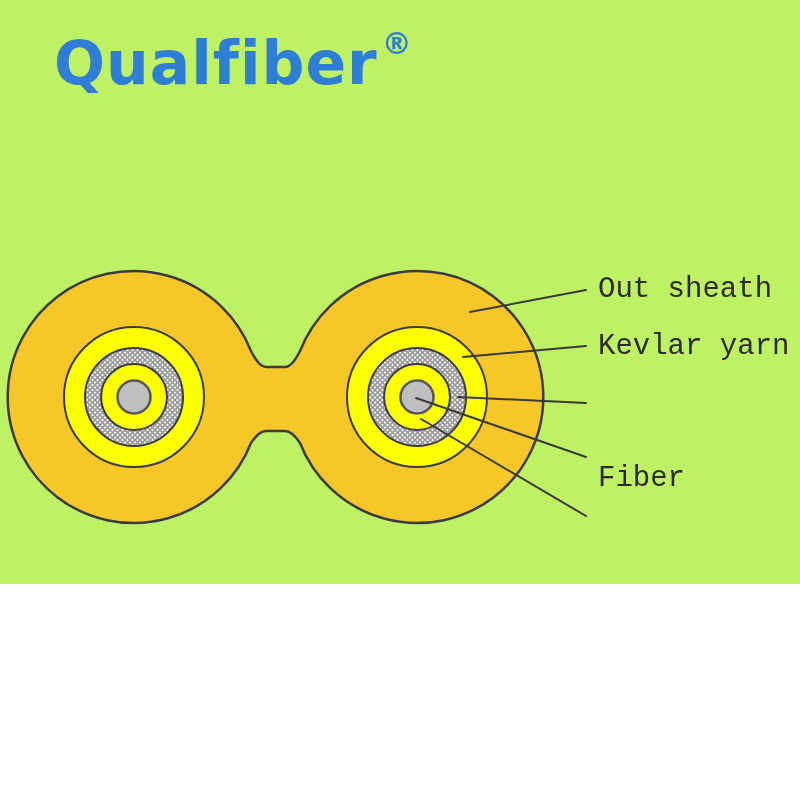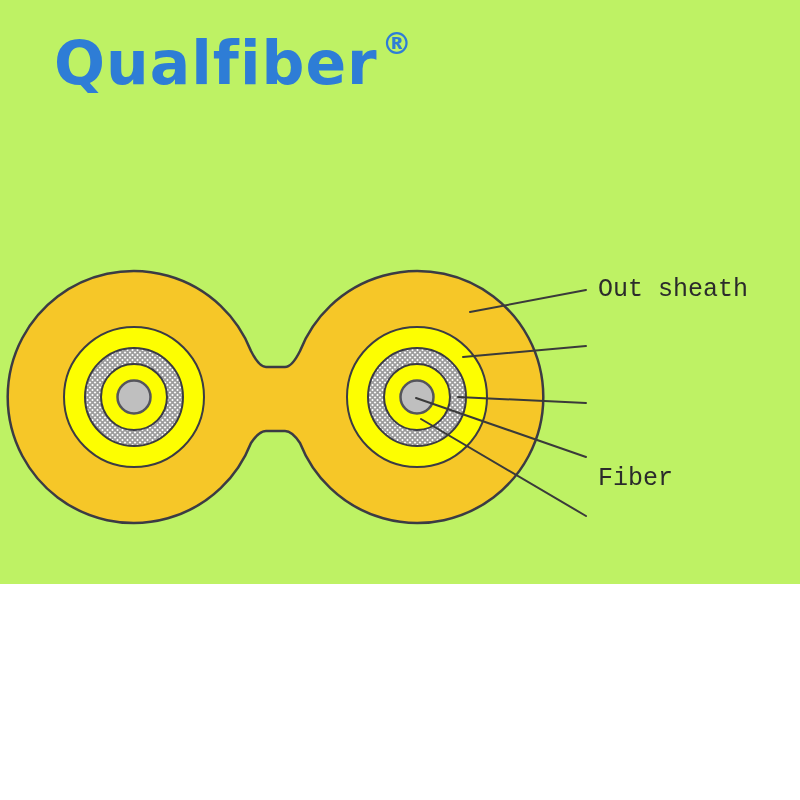--- a/index.html
+++ b/index.html
@@ -38,21 +38,21 @@
   }
   .diagram-svg {
     position: absolute;
     left: 0;
     top: 0;
   }
   .lbl {
     position: absolute;
     left: 598px;
     font-family: "Liberation Mono", "DejaVu Sans Mono", monospace;
-    font-size: 25px;
+    font-size: 29px;
     line-height: 28px;
     color: #2B2B2B;
     white-space: nowrap;
   }
   .lbl-1 { top: 276px; }
   .lbl-2 { top: 333px; }
   .lbl-3 { top: 389px; }
   .lbl-4 { top: 465px; }
   .lbl-5 { top: 502px; }
 </style>
@@ -99,15 +99,16 @@
     <g stroke-width="2" stroke-linecap="round" fill="none">
       <line x1="470" y1="312" x2="586" y2="290" stroke="#3A3A3A"></line>
       <line x1="463" y1="357" x2="586" y2="346" stroke="#3A3A3A"></line>
       <line x1="458" y1="397" x2="586" y2="403" stroke="#3A3A3A"></line>
       <line x1="416" y1="398" x2="586" y2="457" stroke="#3A3A3A"></line>
       <line x1="421" y1="419" x2="586" y2="516" stroke="#3A3A3A"></line>
     </g>
   </svg>
 
   <div class="lbl lbl-1">Out sheath</div>
+  <div class="lbl lbl-2">Kevlar yarn</div>
   <div class="lbl lbl-4">Fiber</div>
 
 </div>
 
 </body></html>

